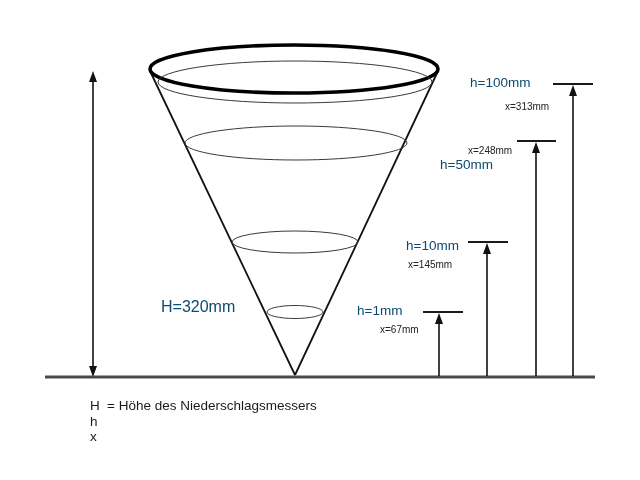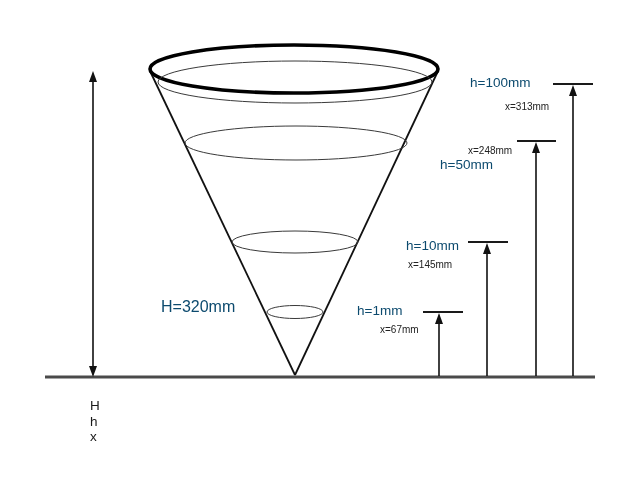--- a/index.html
+++ b/index.html
@@ -116,20 +116,21 @@
 
   <div class="lbl lbl-h" style="left:406px; top:233px;margin-top:6px;">h=10mm</div>
   <div class="lbl lbl-x" style="left:408px; top:260px;">x=145mm</div>
 
   <div class="lbl lbl-h" style="left:357px; top:304px;text-align:right;">h=1mm</div>
   <div class="lbl lbl-x" style="left:380px; top:317px;margin-top:8px;">x=67mm</div>
 
   <div id="legend">
     <div class="legend-row">
       <span class="legend-sym">H</span>
+      <span>= Höhe des Niederschlagsmessers</span>
     </div>
     <div class="legend-row">
       <span class="legend-sym">h</span>
     </div>
     <div class="legend-row">
       <span class="legend-sym">x</span>
     </div>
   </div>
 
 </div>

